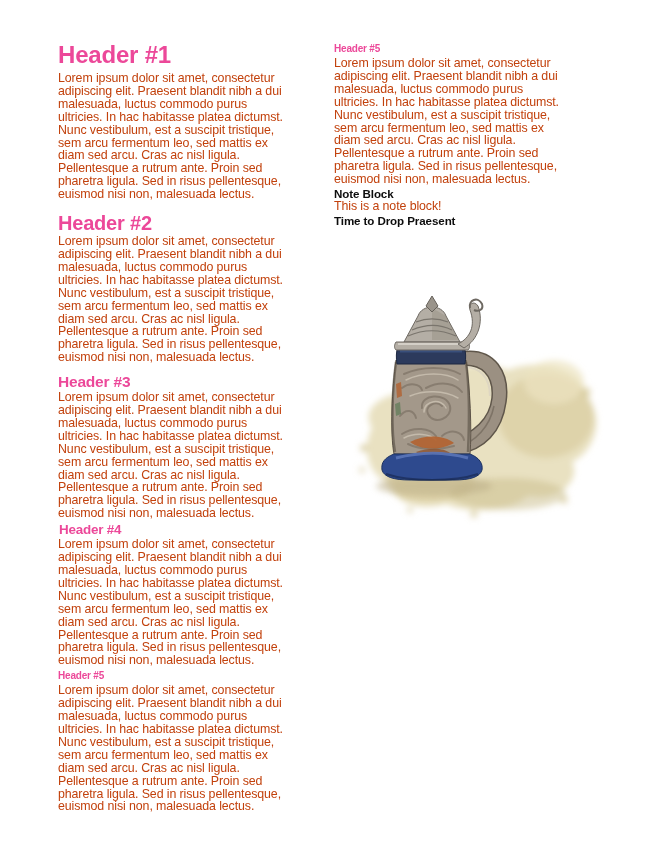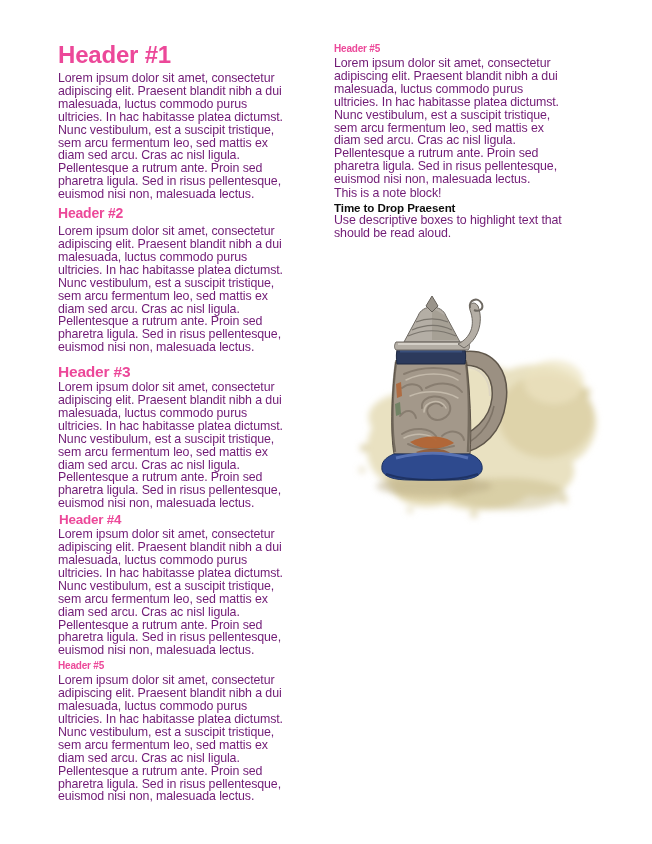--- a/index.html
+++ b/index.html
@@ -14,25 +14,25 @@
   .column { position:absolute; top:42px; }
   #col-left  { left:58px;  width:268px; }
   #col-right { left:334px; width:272px; }
 
   .body-text {
     font-size:12.4px;
     line-height:12.9px;
     letter-spacing:-0.1px;
     white-space:pre-line;
     margin:0 0 1px 0;
-    color:#701a75;
+    color:#c2410c;
   }
   .hdr { font-weight:700; color:#ec4899; letter-spacing:-0.2px; }
   h1.hdr { font-size:24px;   line-height:26px; margin:0 0 4px 0; }
-  h2.hdr { font-size:14px; line-height:20px; margin:2px 0 2px 0; }
+  h2.hdr { font-size:20px; line-height:20px; margin:12px 0 2px 0; }
   h3.hdr { font-size:15.5px; line-height:17px; margin:9px 0 1px 0; }
   h4.hdr { font-size:13.4px; line-height:15px; margin:2px 0 1px 1px; }
   h5.hdr { font-size:10px; line-height:14px; margin:2px 0 1px 0; }
   #col-right h5.hdr { margin-top:0; }
 
   .mini-label {
     font-size:11.6px; font-weight:700; line-height:13px;
     margin:1px 0 0 0; color:#0d0d0d; letter-spacing:-0.1px;
   }
   .inline-bold { font-weight:700; }
@@ -115,25 +115,24 @@
 adipiscing elit. Praesent blandit nibh a dui
 malesuada, luctus commodo purus
 ultricies. In hac habitasse platea dictumst.
 Nunc vestibulum, est a suscipit tristique,
 sem arcu fermentum leo, sed mattis ex
 diam sed arcu. Cras ac nisl ligula.
 Pellentesque a rutrum ante. Proin sed
 pharetra ligula. Sed in risus pellentesque,
 euismod nisi non, malesuada lectus.</p>
 
+  <div class="mini-label">Note Block</div>
   <p class="body-text">This is a note block!</p>
 
   <div class="mini-label">Time to Drop Praesent</div>
-  <p class="body-text">Use descriptive boxes to highlight text that
-should be read aloud.</p>
 
 </div>
 
 <div class="figure">
   <svg viewBox="0 0 254 232" xmlns="http://www.w3.org/2000/svg">
     <defs>
       <filter id="wcblur" x="-25%" y="-25%" width="150%" height="150%">
         <feGaussianBlur stdDeviation="3"></feGaussianBlur>
       </filter>
     </defs>

